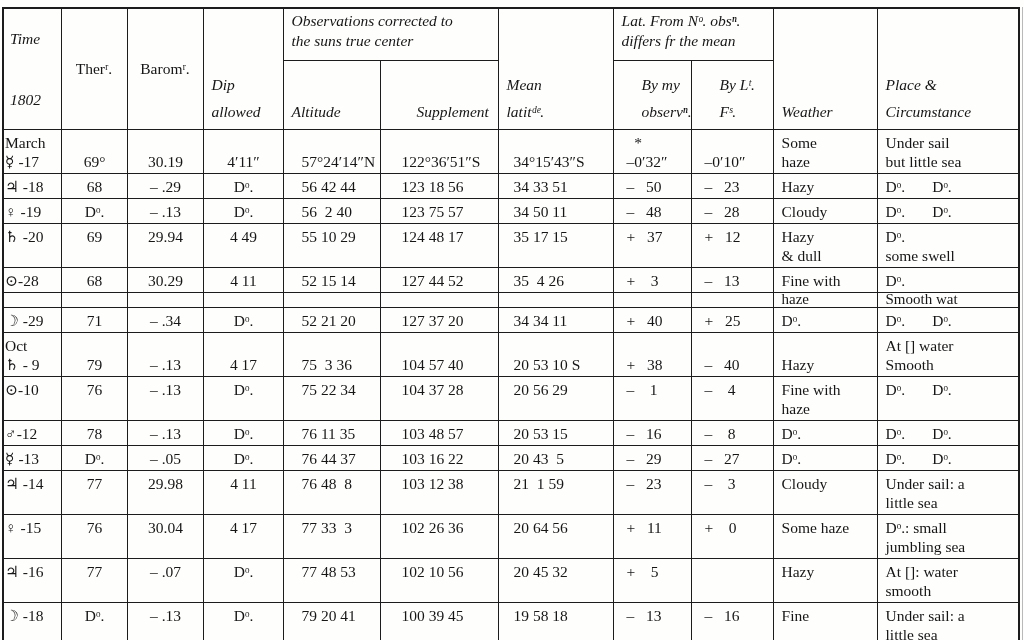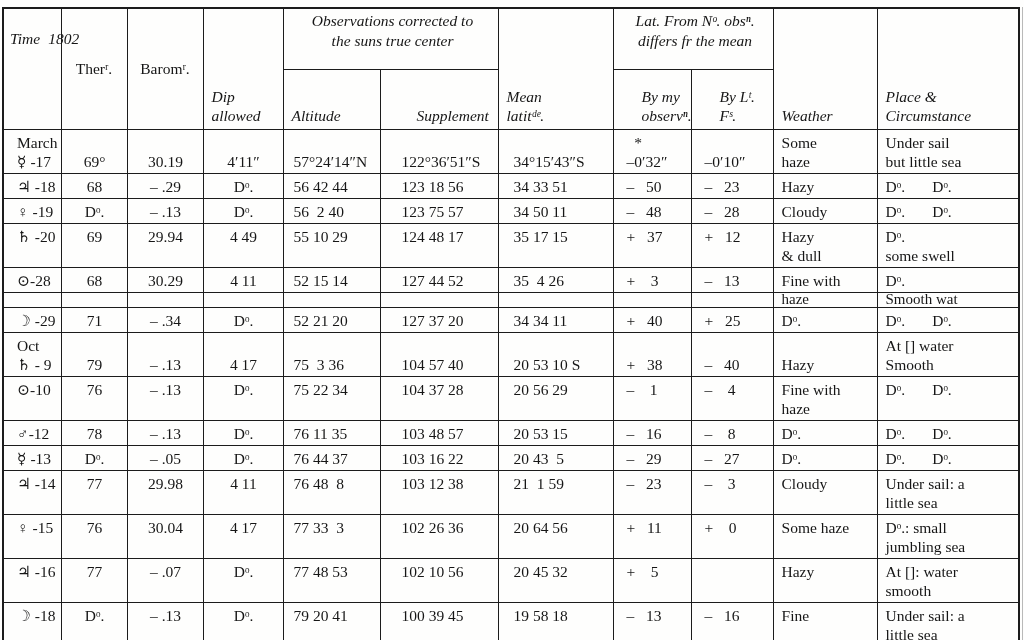--- a/index.html
+++ b/index.html
@@ -9,33 +9,33 @@
 
   table.log{border-collapse:collapse;table-layout:fixed;width:1016px;margin:7px 0 0 2px;
     border:2px solid #1c1c1c;}
   th,td{border:1px solid #1c1c1c;font-weight:normal;font-size:15.5px;color:#161616;}
 
   
   thead tr.h1{height:46px;}
   thead tr.h2{height:38px;}
   th{white-space:pre-line;}
   th.time-cell{vertical-align:top;text-align:left;padding:3px 4px 2px 6px;font-style:italic;}
-  .time-wrap{display:flex;flex-direction:row;justify-content:space-between;height:79px;gap:8px;}
+  .time-wrap{display:flex;flex-direction:column;justify-content:space-between;height:79px;}
   th.mid{vertical-align:middle;text-align:center;font-style:normal;padding:0 2px;margin-top:48px;}
-  th.grp{vertical-align:top;text-align:center;font-style:italic;padding:2px 4px 2px 8px;line-height:20px;margin-left:16px;}
-  th.bot{vertical-align:bottom;text-align:left;font-style:italic;padding:2px 4px 4px 8px;line-height:19px;margin-top:35px;}
+  th.grp{vertical-align:top;text-align:left;font-style:italic;padding:2px 4px 2px 8px;line-height:20px;margin-left:16px;}
+  th.bot{vertical-align:bottom;text-align:left;font-style:italic;padding:2px 4px 4px 8px;line-height:27px;margin-top:35px;}
   th.bot.ind1{}
   th.bot.ind2{padding-left:36px;}
   th.bot.ind3{padding-left:28px;}
 
   
   td{white-space:pre-wrap;vertical-align:top;padding:3px 3px 2px 4px;line-height:19px;}
-  td.col-0{text-align:left;padding-left:13px;}
+  td.col-0{text-align:left;padding-left:1px;}
   td.col-1,td.col-2,td.col-3{text-align:center;margin-left:16px;}
-  td.col-4{padding-left:10px;}
+  td.col-4{padding-left:18px;}
   td.col-5{padding-left:21px;}
   td.col-6{padding-left:15px;}
   td.col-7{padding-left:13px;}
   td.col-8{padding-left:13px;}
   td.col-9,td.col-10{padding-left:8px;}
   tr.compact td{line-height:12px;font-size:15px;height:13px;padding-top:0;padding-bottom:1px;}
 </style>
 </head>
 <body>
 

